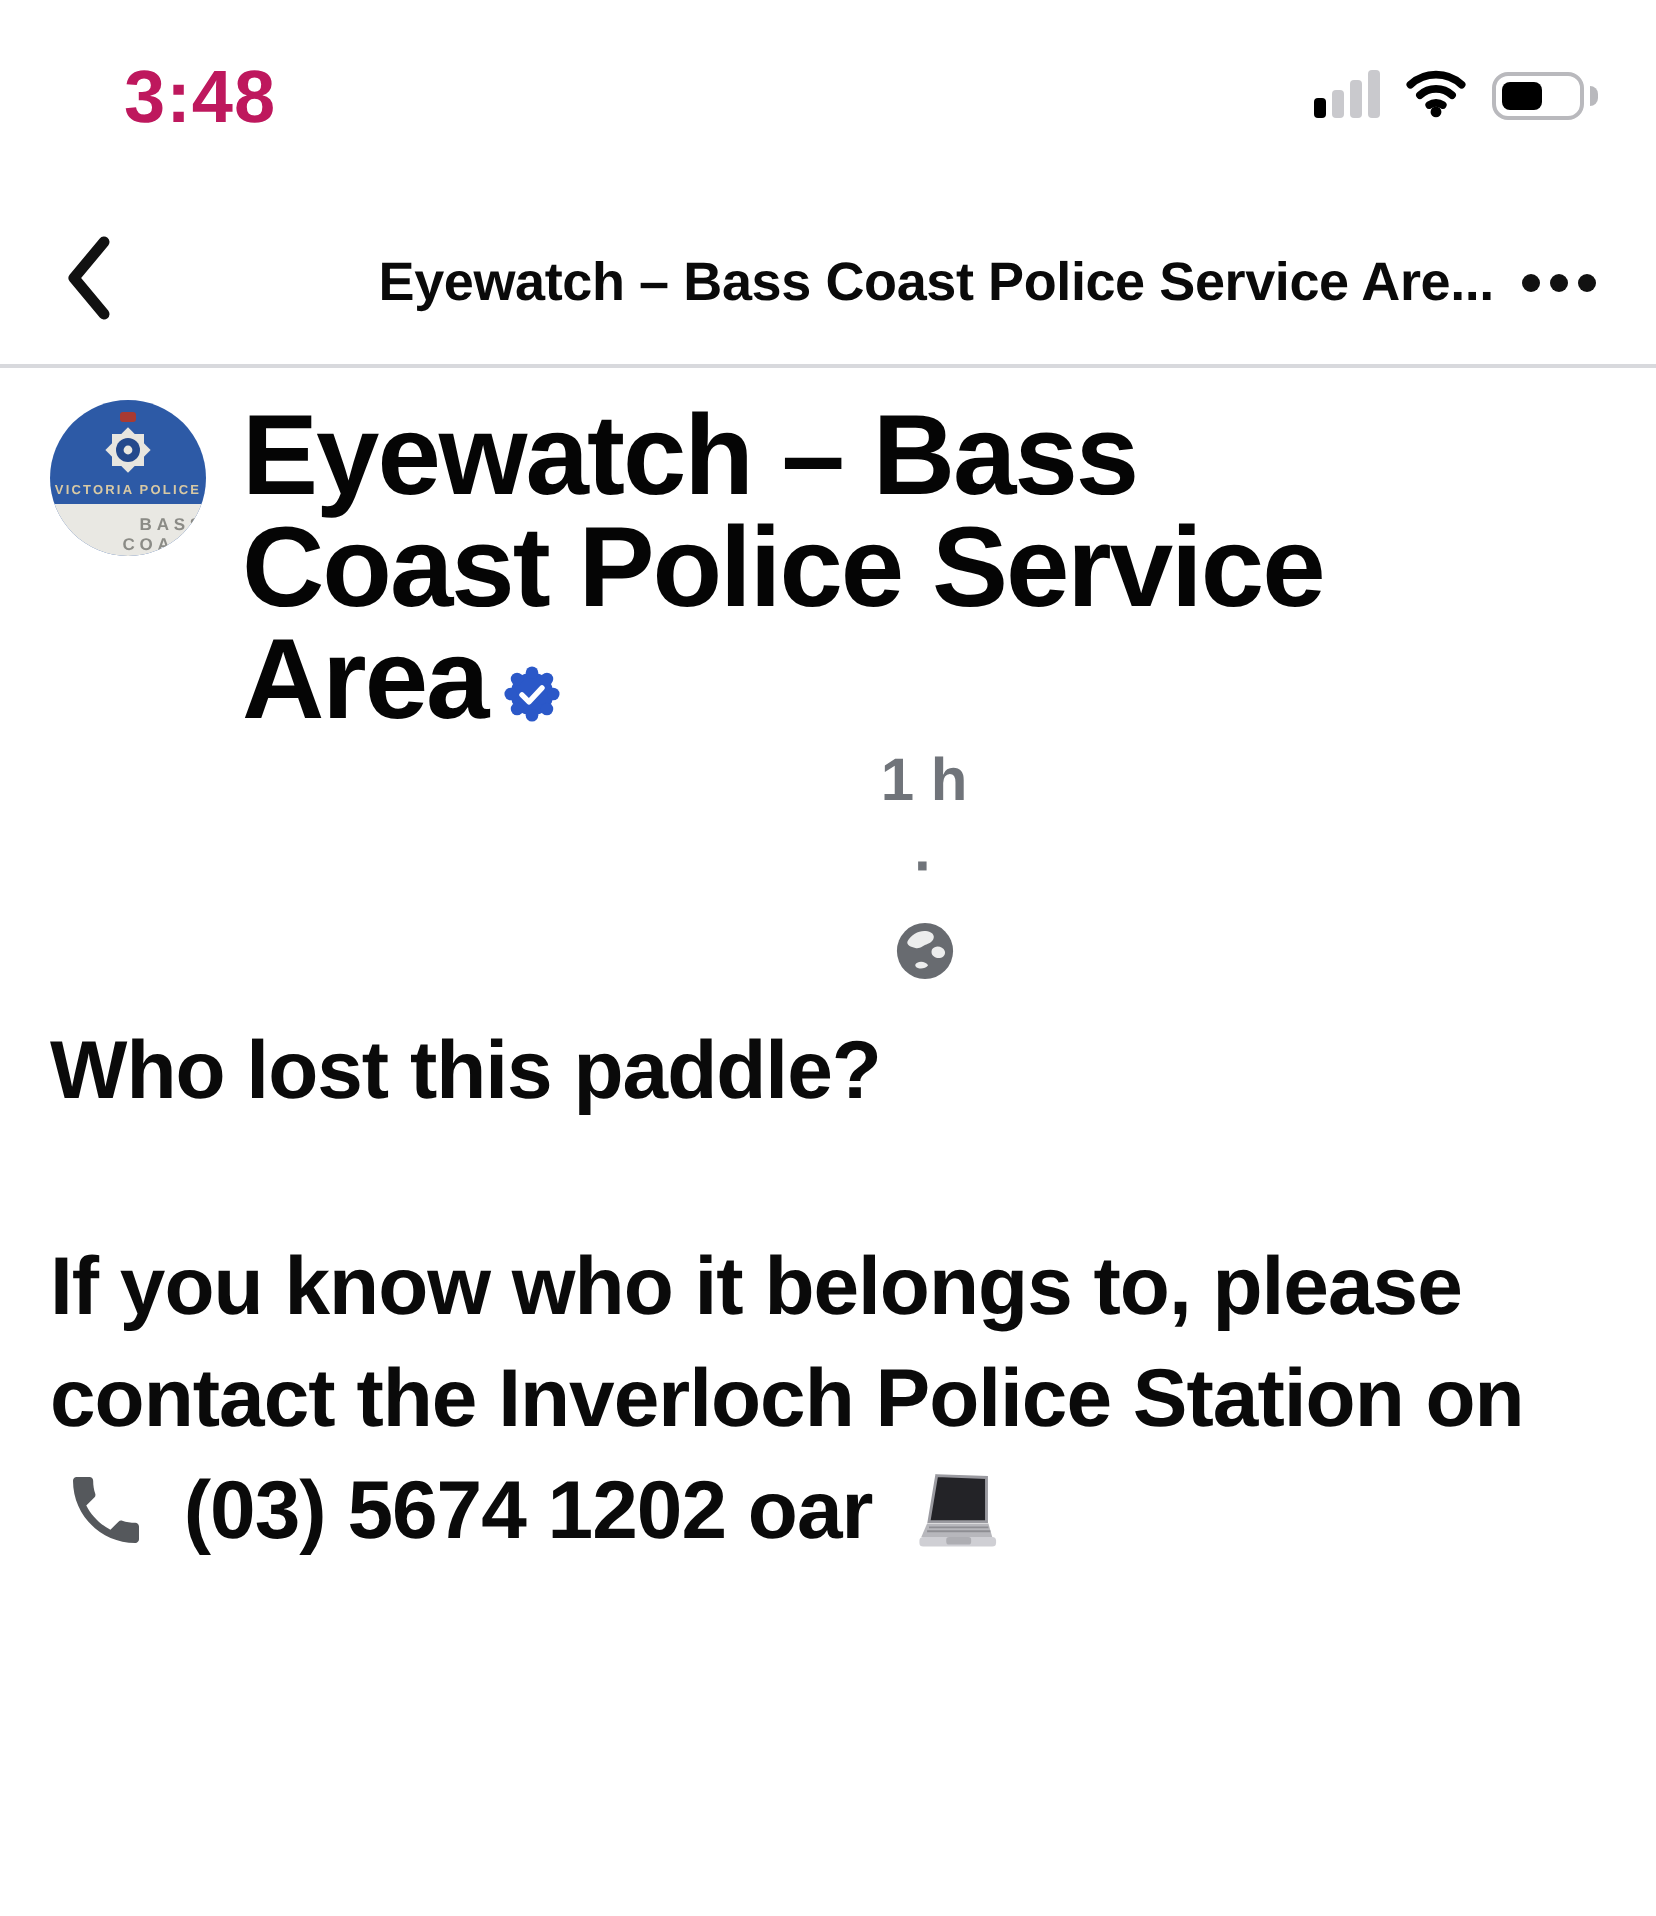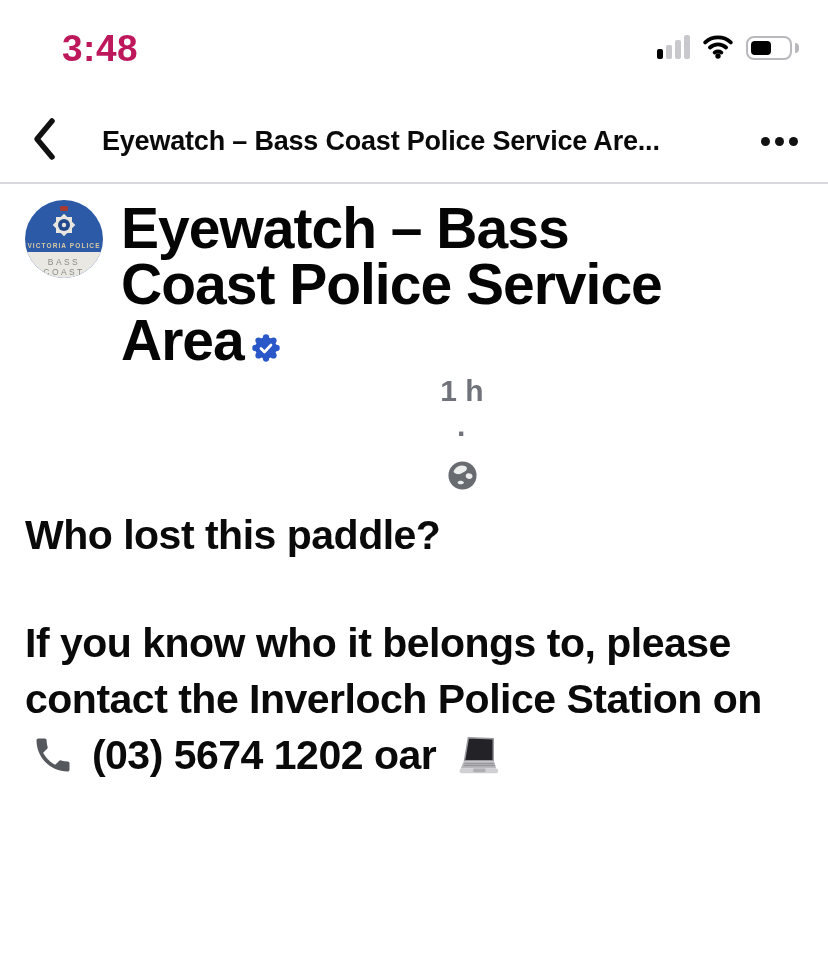--- a/index.html
+++ b/index.html
@@ -24,34 +24,34 @@
   .signal .bar{width:6px;border-radius:2px;background:#c9c9cd;}
   .signal .b1{height:10px;background:#000;}
   .signal .b2{height:14px;}
   .signal .b3{height:19px;}
   .signal .b4{height:24px;}
   .battery{position:relative;width:46px;height:24px;border:2.5px solid #b9b9bd;border-radius:8px;margin-right:6px;}
   .battery-fill{position:absolute;left:3px;top:3px;bottom:3px;width:20px;background:#000;border-radius:4px;}
   .battery-nub{position:absolute;right:-9px;top:5px;width:4.5px;height:10px;background:#b9b9bd;border-radius:0 4px 4px 0;}
 
   
-  .nav-bar{height:84px;border-bottom:2px solid var(--divider);display:flex;align-items:center;padding:0 30px;}
+  .nav-bar{height:84px;border-bottom:2px solid var(--divider);display:flex;align-items:center;padding:0 30px;text-align:right;}
   .back-btn{width:66px;display:flex;align-items:center;}
   .nav-title{flex:1;font-size:27px;font-weight:700;letter-spacing:-.2px;color:#0a0a0a;white-space:nowrap;overflow:hidden;padding-left:6px;}
   .more-btn{display:flex;gap:5px;align-items:center;padding:8px 0 8px 14px;}
   .more-btn .dot{width:9px;height:9px;border-radius:50%;background:#111;}
 
   
   .post{padding:16px 25px 0 25px;}
   .post-header{display:flex;align-items:flex-start;}
   .avatar{position:relative;width:78px;height:78px;border-radius:50%;overflow:hidden;background:var(--avatar_blue);flex:0 0 auto;}
   .avatar-crest{position:absolute;left:50%;top:6px;transform:translateX(-50%);}
   .avatar-org{position:absolute;left:0;right:0;top:42px;text-align:center;font-size:6.5px;font-weight:700;letter-spacing:1.1px;color:#d8c9a4;}
   .avatar-band{position:absolute;left:0;right:0;bottom:0;height:26px;background:#e9e8e3;text-align:center;}
-  .avatar-loc{display:inline-block;margin-top:5px;font-size:8.5px;font-weight:400;letter-spacing:2.4px;color:#8b8b86;}
+  .avatar-loc{display:inline-block;margin-top:5px;font-size:8.5px;font-weight:700;letter-spacing:2.4px;color:#8b8b86;text-align:right;}
 
   .author-block{margin-left:18px;flex:1;min-width:0;}
   .author-name{font-size:57px;line-height:56px;font-weight:700;letter-spacing:-1px;color:#050505;max-width:580px;margin:0;}
   .verified{display:inline-block;vertical-align:-2px;margin-left:8px;}
   .meta-row{display:flex;align-items:center;gap:9px;margin-top:4px;color:var(--meta_gray);font-size:30px;font-weight:700;flex-direction:column;}
   .meta-sep{font-weight:700;}
 
   
   .post-body{margin-top:16px;width:778px;font-size:41px;line-height:56px;font-weight:700;letter-spacing:-.5px;color:var(--text);}
   .post-body p{margin:0 0 52px 0;}

